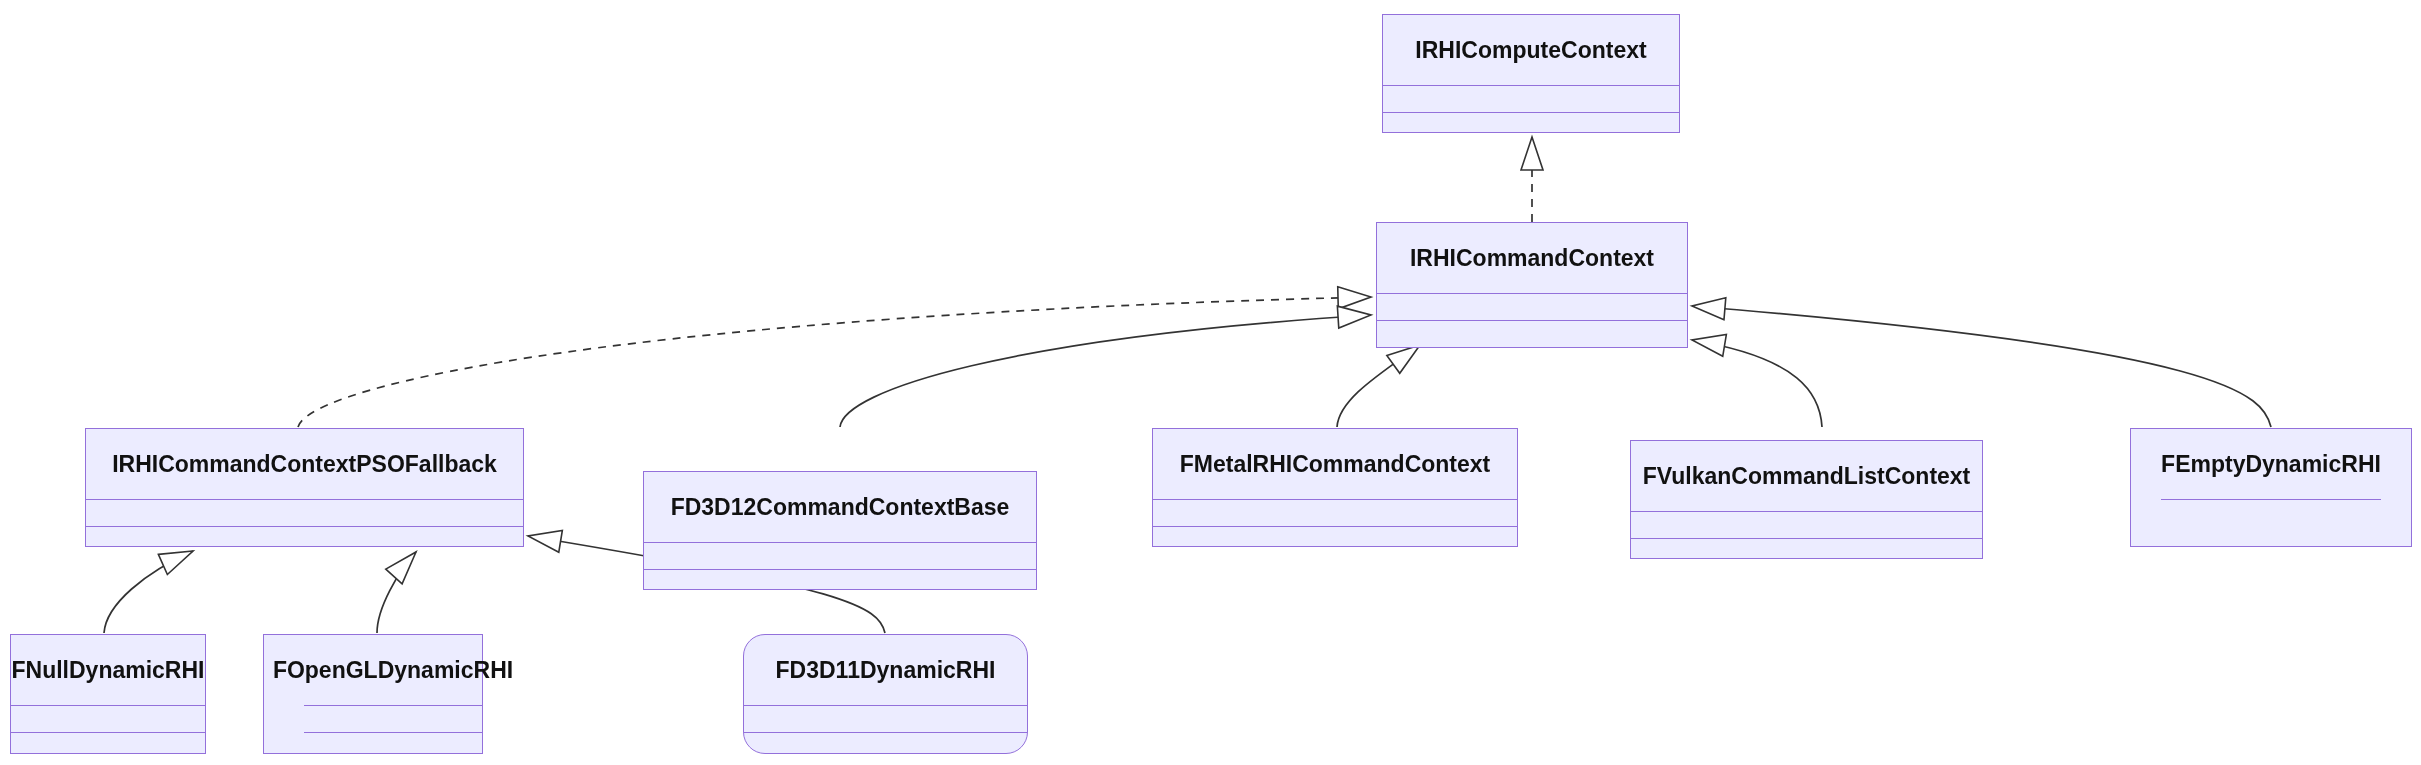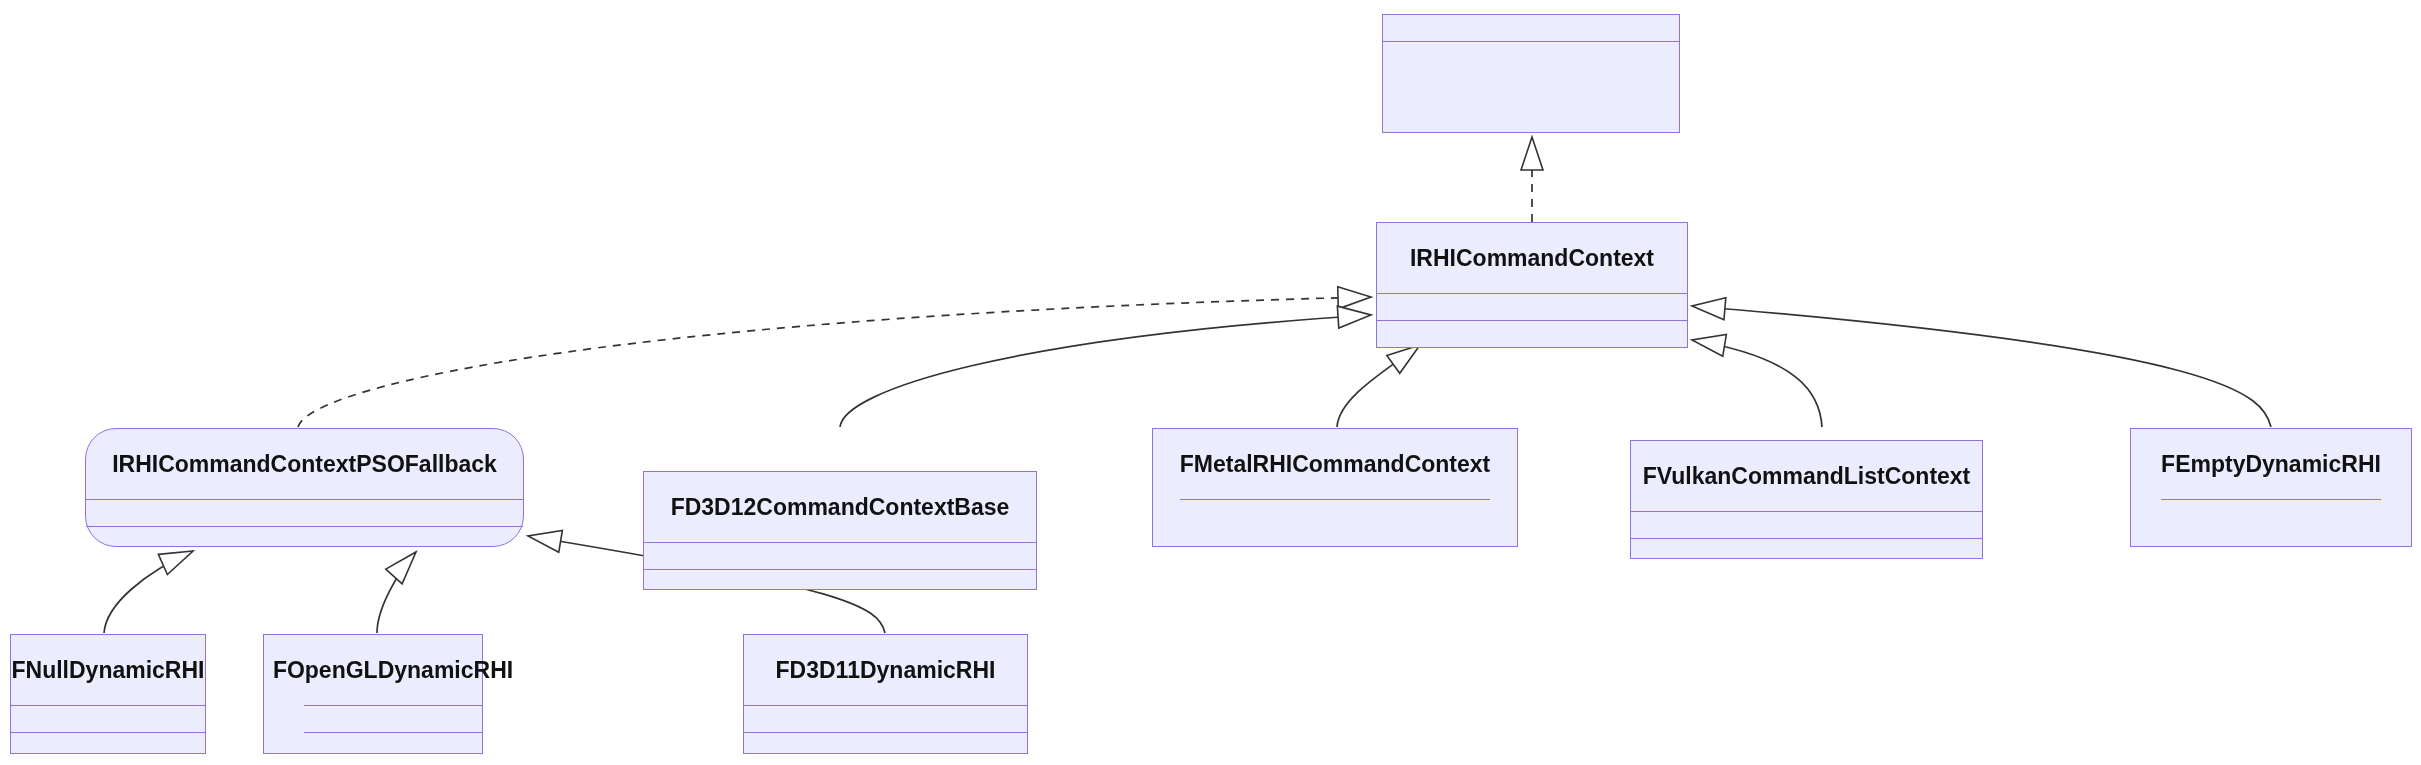--- a/index.html
+++ b/index.html
@@ -48,39 +48,40 @@
       <path d="M840,427 C844,390 1010,338 1371,315" class="edge solid" marker-end="url(#tri)"></path>
       <path d="M1337,427 C1339,399 1380,374 1420,345" class="edge solid" marker-end="url(#tri)"></path>
       <path d="M1822,427 C1820,394 1800,358 1692,340" class="edge solid" marker-end="url(#tri)"></path>
       <path d="M2271,427 C2263,395 2230,350 1692,306" class="edge solid" marker-end="url(#tri)"></path>
       <path d="M104,633 C106,604 146,572 193,551" class="edge solid" marker-end="url(#tri)"></path>
       <path d="M377,633 C377,608 398,572 416,552" class="edge solid" marker-end="url(#tri)"></path>
       <path d="M885,633 C879,606 845,588 528,536" class="edge solid" marker-end="url(#tri)"></path>
     </svg>
   <div id="nodes">
       <div class="class-node" style="left: 1382px; top: 14px; width: 298px; height: 119px;">
+        <div class="class-title">IRHIComputeContext</div>
         <div class="class-section"></div>
         <div class="class-section last"></div>
       </div>
       <div class="class-node" style="left: 1376px; top: 222px; width: 312px; height: 126px;">
         <div class="class-title">IRHICommandContext</div>
         <div class="class-section"></div>
         <div class="class-section last"></div>
       </div>
-      <div class="class-node" style="left: 85px; top: 428px; width: 439px; height: 119px; border-radius: 31px;">
+      <div class="class-node" style="left: 85px; top: 428px; width: 439px; height: 119px;">
         <div class="class-title">IRHICommandContextPSOFallback</div>
         <div class="class-section"></div>
         <div class="class-section last"></div>
       </div>
       <div class="class-node" style="left: 643px; top: 428px; width: 394px; height: 119px; margin-top: 43px;">
         <div class="class-title">FD3D12CommandContextBase</div>
         <div class="class-section"></div>
         <div class="class-section last"></div>
       </div>
-      <div class="class-node" style="left: 1152px; top: 428px; width: 366px; height: 119px; align-items: center;">
+      <div class="class-node" style="left: 1152px; top: 428px; width: 366px; height: 119px;">
         <div class="class-title">FMetalRHICommandContext</div>
         <div class="class-section"></div>
         <div class="class-section last"></div>
       </div>
       <div class="class-node" style="left: 1630px; top: 440px; width: 353px; height: 119px;">
         <div class="class-title">FVulkanCommandListContext</div>
         <div class="class-section"></div>
         <div class="class-section last"></div>
       </div>
       <div class="class-node" style="left: 2130px; top: 428px; width: 282px; height: 119px; align-items: center;">
@@ -91,19 +92,19 @@
       <div class="class-node" style="left: 10px; top: 634px; width: 196px; height: 120px;">
         <div class="class-title">FNullDynamicRHI</div>
         <div class="class-section"></div>
         <div class="class-section last"></div>
       </div>
       <div class="class-node" style="left: 263px; top: 634px; width: 220px; height: 120px; padding-left: 40px;">
         <div class="class-title">FOpenGLDynamicRHI</div>
         <div class="class-section"></div>
         <div class="class-section last"></div>
       </div>
-      <div class="class-node" style="left: 743px; top: 634px; width: 285px; height: 120px;">
+      <div class="class-node" style="left: 743px; top: 634px; width: 285px; height: 120px; border-radius: 22px;">
         <div class="class-title">FD3D11DynamicRHI</div>
         <div class="class-section"></div>
         <div class="class-section last"></div>
       </div>
     </div>
 </div>
 
 </body></html>

